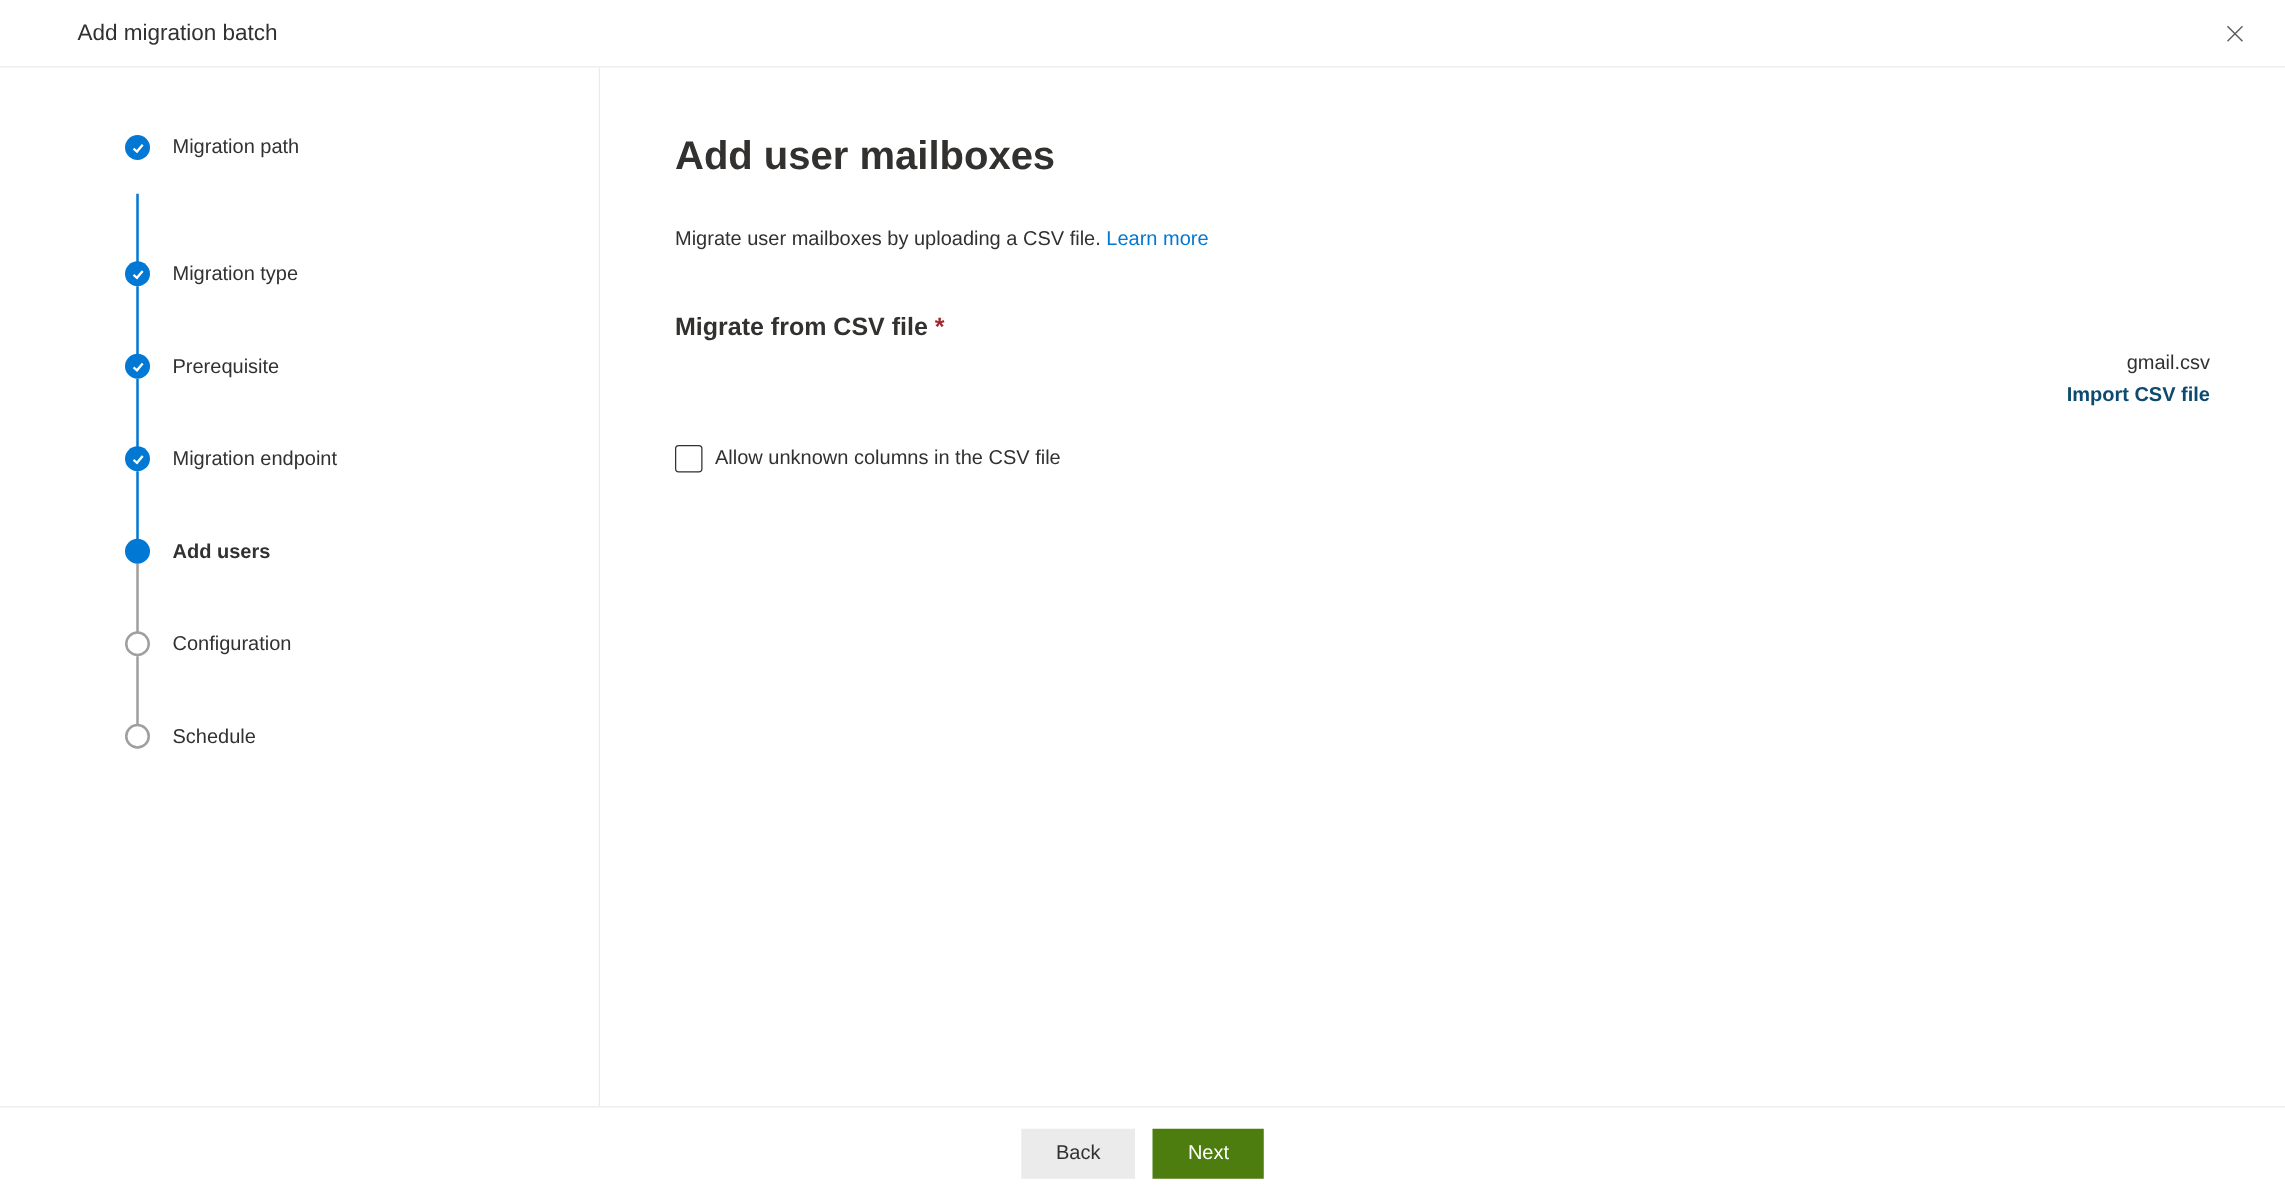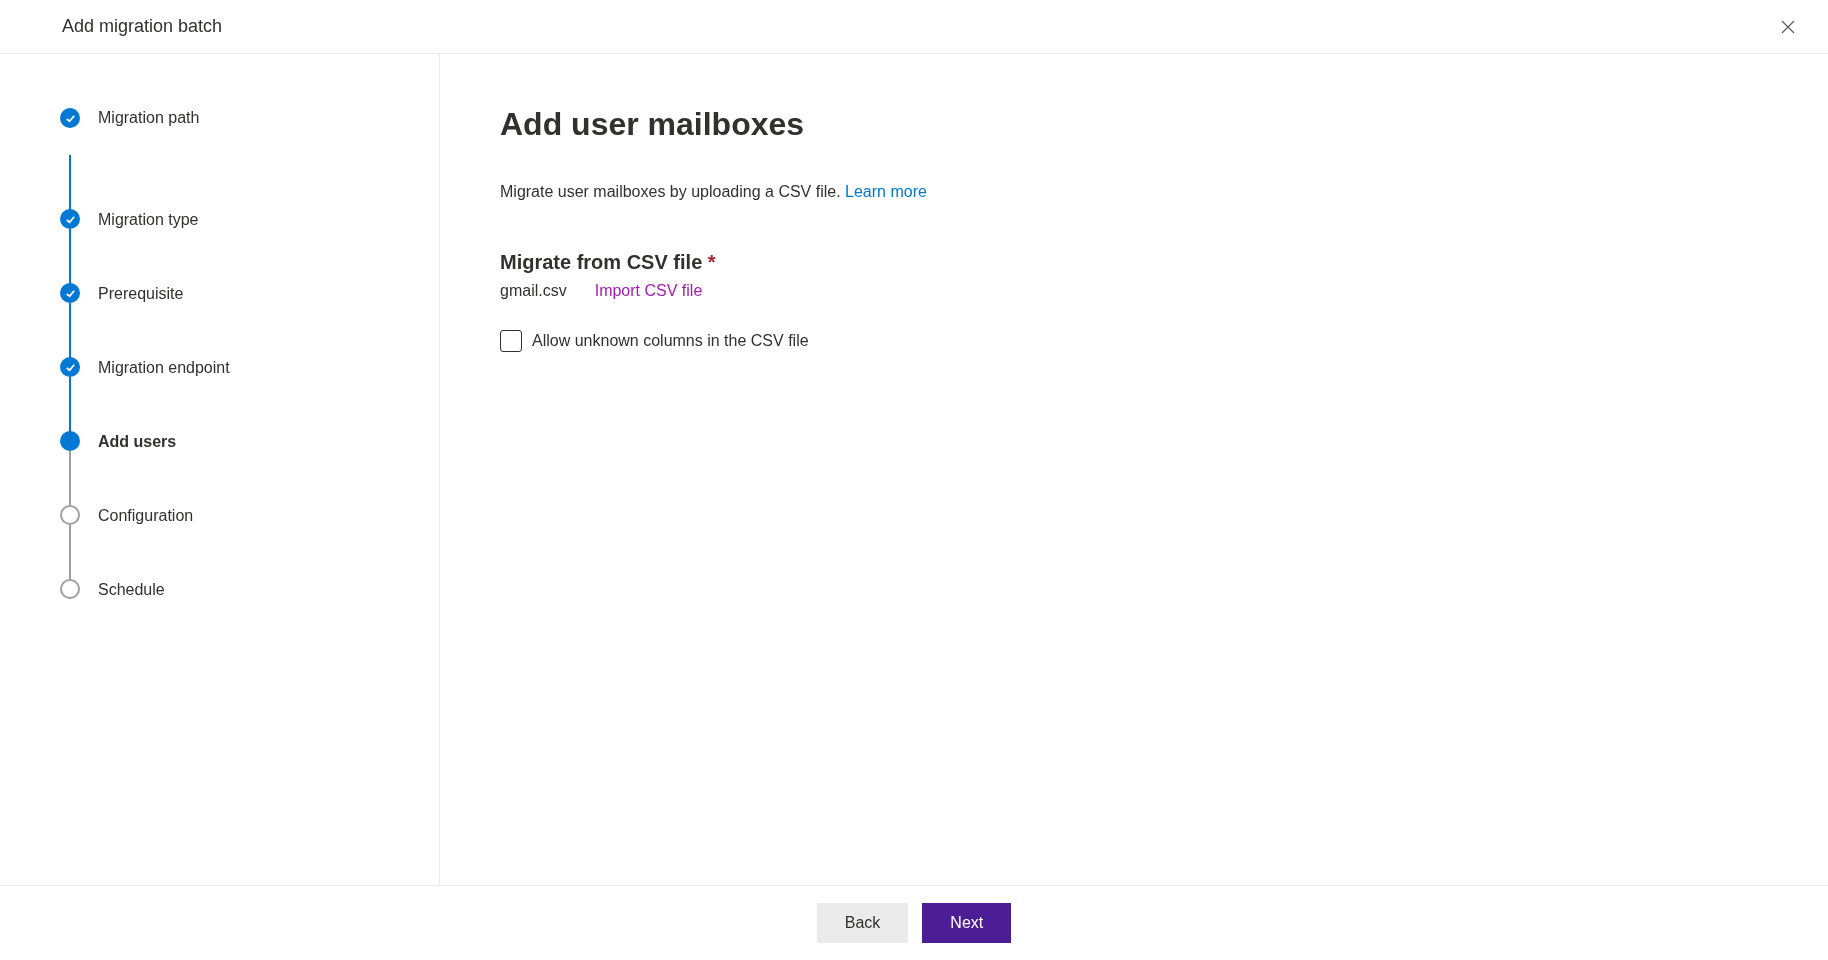--- a/index.html
+++ b/index.html
@@ -47,20 +47,21 @@
     }
     .content-wrapper {
       display: flex;
       height: calc(100% - 54px - 74px);
       border-bottom: 1px solid #edebe9;
     }
     .sidebar {
       width: 440px;
       border-right: 1px solid #edebe9;
       padding: 54px 0 0 60px;
+      margin-left: 40px;
     }
     .step-list {
       list-style: none;
       position: relative;
     }
     .step-item {
       display: flex;
       align-items: center;
       position: relative;
       height: 74px;
@@ -147,31 +148,32 @@
       font-weight: 600;
       color: #323130;
       margin-bottom: 8px;
     }
     .required-star {
       color: #a4262c;
     }
     .file-row {
       display: flex;
       align-items: flex-end;
-      gap: 28px;
+      gap: 8px;
       margin-bottom: 30px;
+      flex-direction: column;
     }
     .file-name {
       font-size: 16px;
       color: #323130;
     }
     .import-link {
       font-size: 16px;
-      font-weight: 400;
-      color: #a21caf;
+      font-weight: 700;
+      color: #0c4a6e;
       cursor: pointer;
       background:none;border:none;font-family:inherit;
     }
     .checkbox-row {
       display: flex;
       align-items: center;
       gap: 10px;
     }
     .checkbox {
       width: 22px;
@@ -201,21 +203,21 @@
       font-weight: 400;
       border: none;
       cursor: pointer;
       font-family: inherit;
     }
     .btn-secondary {
       background: #ebebeb;
       color: #323130;
     }
     .btn-primary {
-      background: #4c1d95;
+      background: #4d7c0f;
       color: #ffffff;
       font-weight:400;
     }
   </style>
 </head>
 <body>
 
 <header class="header">
   <div class="header-title">Add migration batch</div>
   <button class="close-btn">

